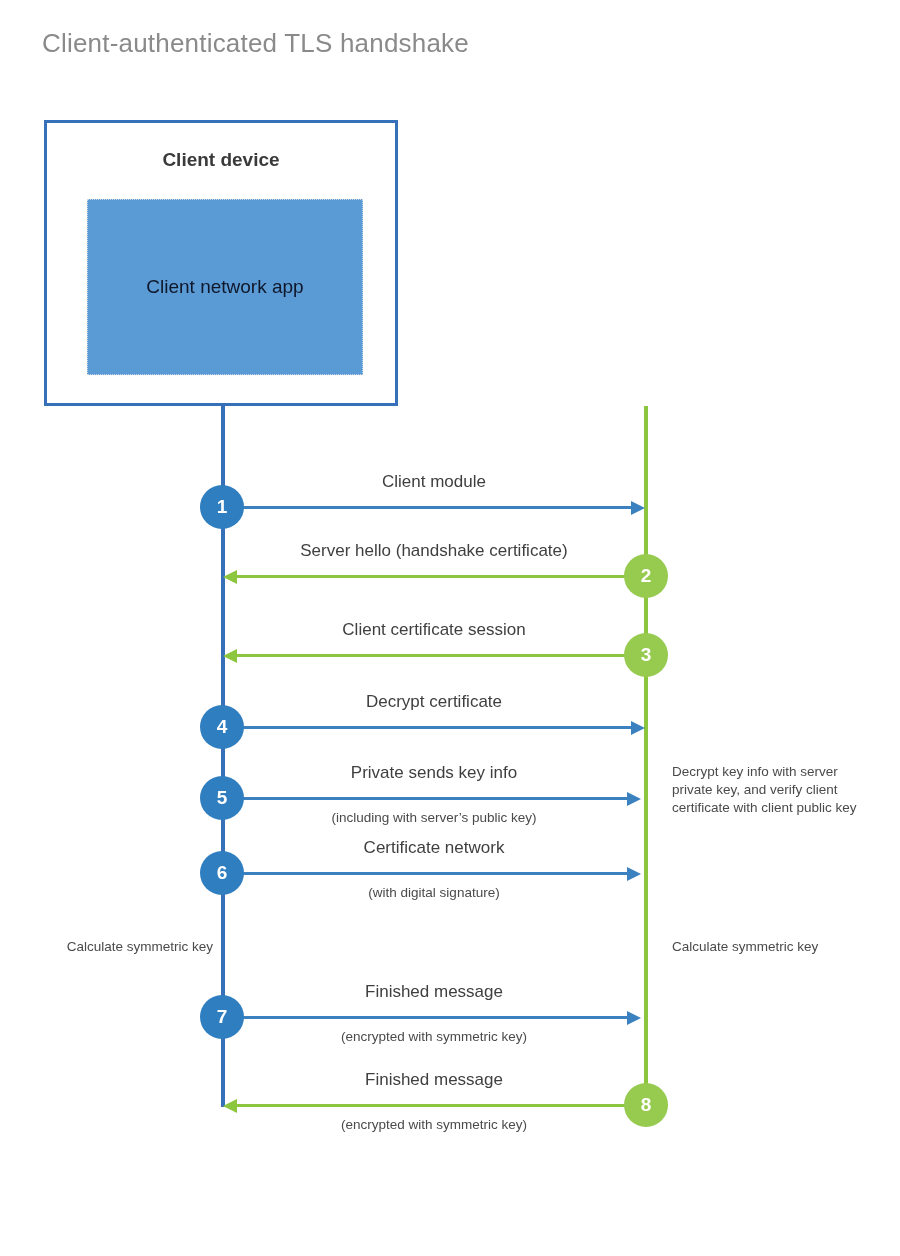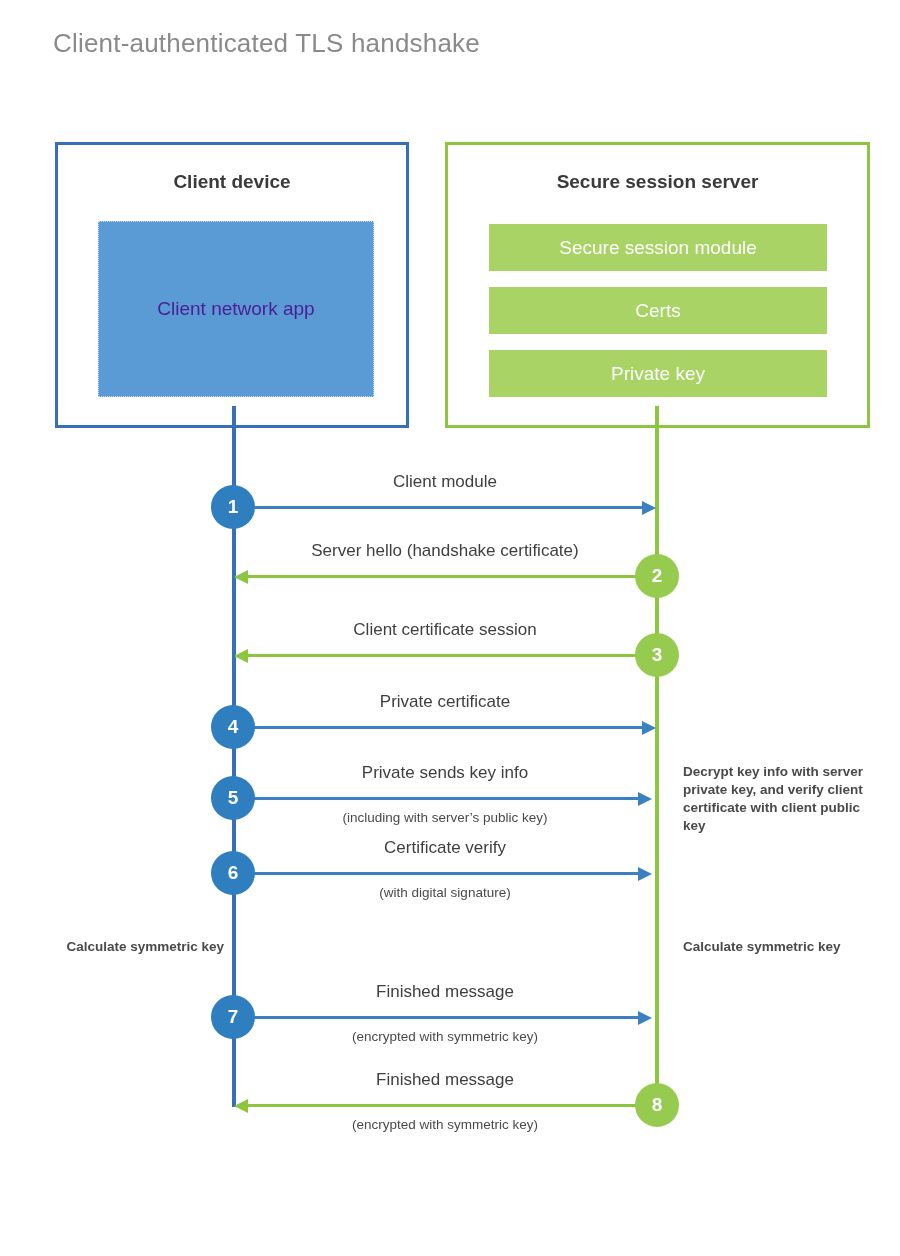--- a/index.html
+++ b/index.html
@@ -1,43 +1,43 @@
 <!DOCTYPE html>
 <html><head>
 <meta charset="utf-8">
 <style>
   html,body{margin:0;padding:0;background:#ffffff;}
   body{
     width:900px;height:1256px;position:relative;overflow:hidden;
     font-family:"Liberation Sans","DejaVu Sans",sans-serif;
     -webkit-font-smoothing:antialiased;
   }
-  #stage{position:absolute;left:16px;top:0;width:760px;height:1256px;}
+  #stage{position:absolute;left:5px;top:0;width:760px;height:1256px;}
 
   
   .title{
     position:absolute;left:37px;top:28px;
     font-size:26px;font-weight:400;color:#8a8a8a;
     letter-spacing:.2px;white-space:nowrap;
   }
 
   
-  .party-box{position:absolute;background:#ffffff;box-sizing:border-box;margin-top:22px;}
+  .party-box{position:absolute;background:#ffffff;box-sizing:border-box;}
   .party-box.client{left:39px;top:120px;width:354px;height:286px;border:3px solid #3570b8;}
   .party-box.server{left:429px;top:120px;width:425px;height:286px;border:3px solid #8cc63e;}
   .party-title{
     position:absolute;left:0;right:0;top:26px;text-align:center;
     font-size:19px;font-weight:700;color:#3a3a3a;
   }
 
   .client-app{
     position:absolute;left:40px;top:76px;width:276px;height:176px;
     background:#5b9bd5;border:1px dotted #cfd8e3;box-sizing:border-box;
     display:flex;align-items:center;justify-content:center;text-align:right;
-    color:#4c1d95;font-size:19px;line-height:30px;font-weight:400;
+    color:#0f172a;font-size:19px;line-height:30px;font-weight:400;
   }
 
   .server-bar{
     position:absolute;left:41px;width:338px;height:47px;background:#a9d465;
     display:flex;align-items:center;justify-content:center;
     color:#ffffff;font-size:19px;font-weight:400;
   }
   .server-bar.b1{top:79px;}
   .server-bar.b2{top:142px;}
   .server-bar.b3{top:205px;}
@@ -72,42 +72,36 @@
     font-size:17px;font-weight:400;white-space:nowrap;
     left:218px;width:422px;top:-35px;
   }
   .msg-sub{
     position:absolute;text-align:center;color:#4a4a4a;
     font-size:13.5px;font-weight:400;white-space:nowrap;
     left:218px;width:422px;top:12px;
   }
 
   
-  .note{position:absolute;color:#4a4a4a;font-size:13.5px;line-height:18px;font-weight:bold;}
+  .note{position:absolute;color:#4a4a4a;font-size:13.5px;line-height:18px;}
   .note.right-note{left:667px;width:200px;text-align:left;}
   .note.left-note{left:40px;width:168px;text-align:right;}
 </style>
 </head>
 <body>
 
 <div id="stage">
 
   <div class="title">Client-authenticated TLS handshake</div>
 
   <div class="party-box client">
     <div class="party-title">Client device</div>
     <div class="client-app">Client network app</div>
   </div>
 
-  <div class="party-box server">
-    <div class="party-title">Secure session server</div>
-    <div class="server-bar b1">Secure session module</div>
-    <div class="server-bar b2">Certs</div>
-    <div class="server-bar b3">Private key</div>
-  </div>
 
   <div class="lifeline client"></div>
   <div class="lifeline server"></div>
 
   <div class="step" style="top:507px;">
     <div class="msg-label">Client module</div>
     <div class="arrow-line blue" style="left:218px;width:408px;top:-1px;"></div>
     <div class="arrow-head right blue" style="left:626px;"></div>
     <div class="badge blue" style="left:195px;">1</div>
   </div>
@@ -120,36 +114,36 @@
   </div>
 
   <div class="step" style="top:655px;">
     <div class="msg-label">Client certificate session</div>
     <div class="arrow-line green" style="left:232px;width:410px;top:-1px;"></div>
     <div class="arrow-head left green" style="left:218px;"></div>
     <div class="badge green" style="left:619px;">3</div>
   </div>
 
   <div class="step" style="top:727px;">
-    <div class="msg-label">Private certificate</div>
+    <div class="msg-label">Decrypt certificate</div>
     <div class="arrow-line blue" style="left:218px;width:408px;top:-1px;"></div>
     <div class="arrow-head right blue" style="left:626px;"></div>
     <div class="badge blue" style="left:195px;">4</div>
   </div>
 
   <div class="step" style="top:798px;">
     <div class="msg-label">Private sends key info</div>
     <div class="arrow-line blue" style="left:218px;width:404px;top:-1px;"></div>
     <div class="arrow-head right blue" style="left:622px;"></div>
     <div class="badge blue" style="left:195px;">5</div>
     <div class="msg-sub">(including with server’s public key)</div>
   </div>
 
   <div class="step" style="top:873px;">
-    <div class="msg-label">Certificate verify</div>
+    <div class="msg-label">Certificate network</div>
     <div class="arrow-line blue" style="left:218px;width:404px;top:-1px;"></div>
     <div class="arrow-head right blue" style="left:622px;"></div>
     <div class="badge blue" style="left:195px;">6</div>
     <div class="msg-sub">(with digital signature)</div>
   </div>
 
   <div class="step" style="top:1017px;">
     <div class="msg-label">Finished message</div>
     <div class="arrow-line blue" style="left:218px;width:404px;top:-1px;"></div>
     <div class="arrow-head right blue" style="left:622px;"></div>

